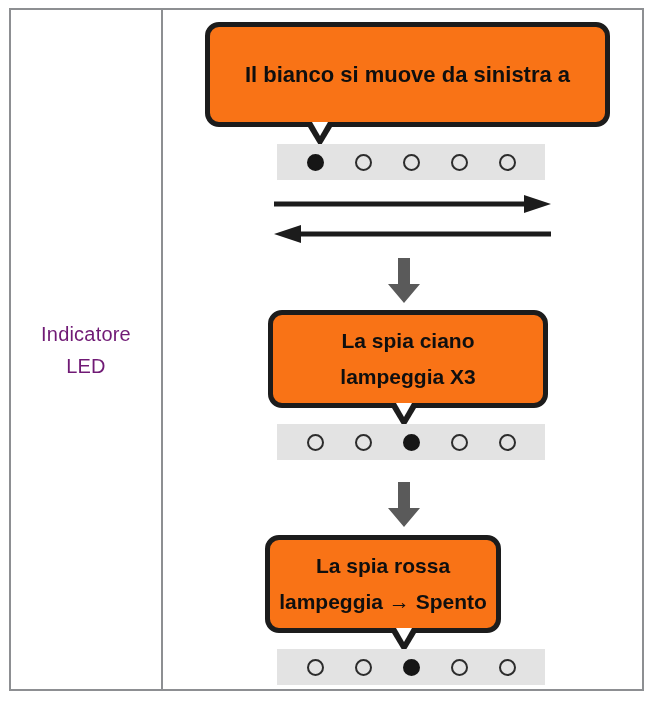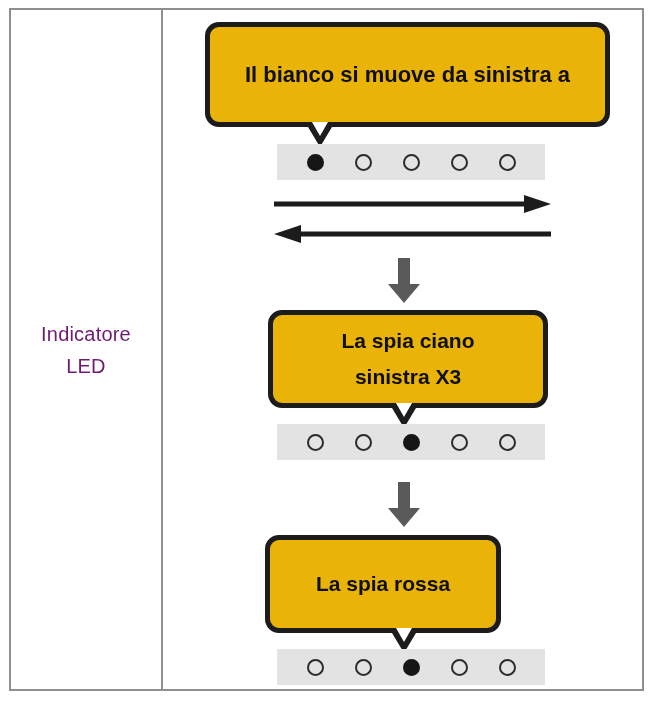--- a/index.html
+++ b/index.html
@@ -68,21 +68,21 @@
     position: absolute;
     left: 163px;
     top: 8px;
     width: 481px;
     height: 683px;
   }
 
   
   .bubble {
     position: absolute;
-    background: #eab308;
+    background: #f97316;
     border: 5px solid #1c1c1c;
     border-radius: 14px;
     box-sizing: border-box;
     display: flex;
     flex-direction: column;
     align-items: center;
     justify-content: center;
   }
   .bubble-line {
     color: #0f0f0f;
@@ -194,41 +194,42 @@
       <rect x="19" y="7.5" width="258" height="5" fill="#1c1c1c"></rect>
       <polygon points="27,1 0,10 27,19" fill="#1c1c1c"></polygon>
     </svg>
 
     <svg class="flow-arrow flow-1" viewBox="0 0 34 46">
       <polygon points="11,0 23,0 23,26 33,26 17,45 1,26 11,26" fill="#5a5a5a"></polygon>
     </svg>
 
     <div class="bubble bubble-2">
       <div class="bubble-line">La spia ciano</div>
-      <div class="bubble-line">sinistra X3</div>
+      <div class="bubble-line">lampeggia X3</div>
     </div>
     <svg class="bubble-tail tail-2" viewBox="0 0 34 26">
       <polygon points="2,0 32,0 17,25" fill="#1c1c1c"></polygon>
       <polygon points="9,0 25,0 17,14" fill="#ffffff"></polygon>
     </svg>
 
     <div class="led-strip strip-2">
       <span class="led off"></span>
       <span class="led off"></span>
       <span class="led on"></span>
       <span class="led off"></span>
       <span class="led off"></span>
     </div>
 
     <svg class="flow-arrow flow-2" viewBox="0 0 34 46">
       <polygon points="11,0 23,0 23,26 33,26 17,45 1,26 11,26" fill="#5a5a5a"></polygon>
     </svg>
 
     <div class="bubble bubble-3">
       <div class="bubble-line">La spia rossa</div>
+      <div class="bubble-line">lampeggia → Spento</div>
     </div>
     <svg class="bubble-tail tail-3" viewBox="0 0 34 26">
       <polygon points="2,0 32,0 17,25" fill="#1c1c1c"></polygon>
       <polygon points="9,0 25,0 17,14" fill="#ffffff"></polygon>
     </svg>
 
     <div class="led-strip strip-3">
       <span class="led off"></span>
       <span class="led off"></span>
       <span class="led on"></span>

